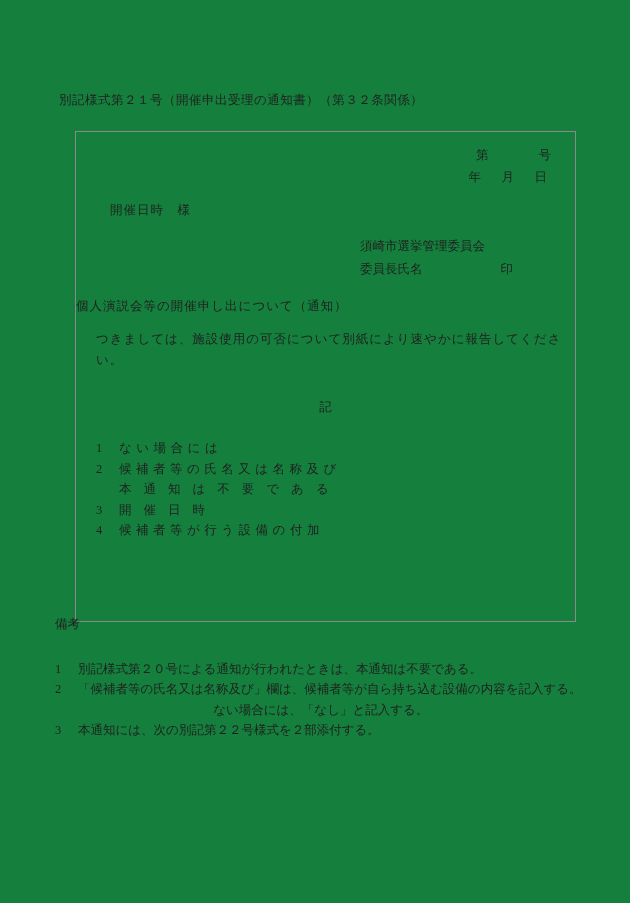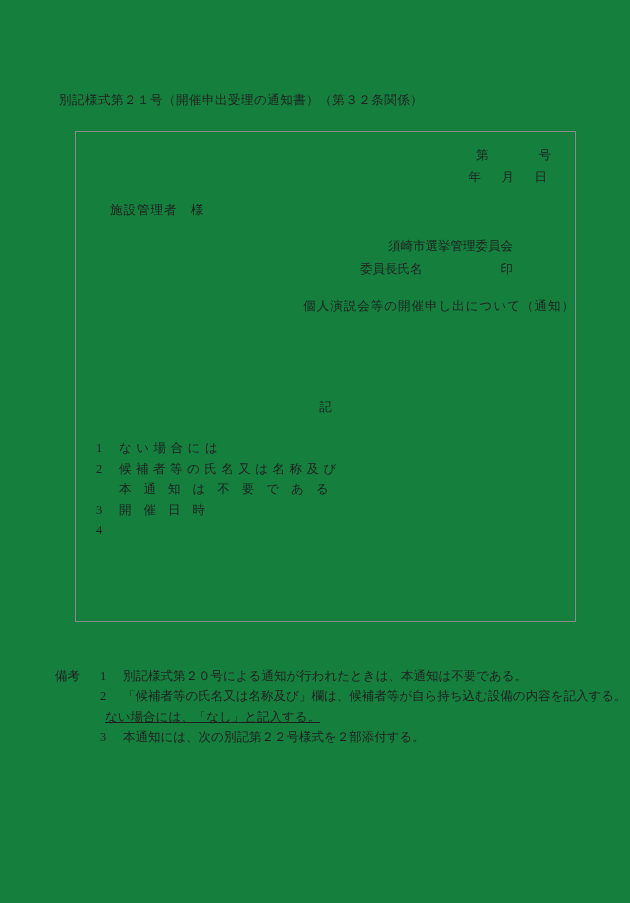--- a/index.html
+++ b/index.html
@@ -48,33 +48,32 @@
     top: 70px;
     white-space: nowrap;
     letter-spacing: 1px;
   }
 
   .sender {
     left: 284px;
     top: 103px;
     width: 153px;
     line-height: 23px;
-    text-align: right;
   }
   .sender-line2 {
     display: flex;
     justify-content: space-between;
     gap: 16px;
   }
 
   .subject {
     left: 0;
     right: 0;
     top: 166px;
-    text-align: right;
+    text-align: left;
     letter-spacing: 1px;
     white-space: nowrap;
   }
 
   .body-text {
     left: 4px;
     top: 197px;
     width: 484px;
     line-height: 21px;
     letter-spacing: 1px;
@@ -96,63 +95,65 @@
   .record-row { display: flex; }
   .record-row .num {
     width: 23px;
     flex: 0 0 23px;
   }
   .ls-mid  { letter-spacing: 4.5px; white-space: nowrap; }
   .ls-wide { letter-spacing: 12px;  white-space: nowrap; }
 
   .remarks {
     left: 55px;
-    top: 666px;
+    top: 614px;
     line-height: 20.3px;
     display: flex;
+    flex-direction: column;
   }
   .remarks-label {
     width: 45px;
     flex: 0 0 45px;
   }
   .remark-row { display: flex; }
   .remark-row .num {
     width: 23px;
     flex: 0 0 23px;
   }
-  .remark-cont { margin-left: 5px; text-decoration: underline; }
-  .nowrap { white-space: nowrap; }
+  .remark-cont { margin-left: 5px; }
+  .nowrap { white-space: nowrap; text-align: center; }
 </style>
 </head>
 <body>
 
 <div class="page">
 
   <div class="abs form-label">別記様式第２１号（開催申出受理の通知書）（第３２条関係）</div>
 
   <div class="abs notice-box">
 
     <div class="abs doc-head">
       <div>第　　　　号</div>
       <div class="date-line">年　月　日</div>
     </div>
 
-    <div class="abs addressee">施設管理者　様</div>
+    <div class="abs addressee">開催日時　様</div>
 
     <div class="abs sender">
       <div>須崎市選挙管理委員会</div>
       <div class="sender-line2">
         <span>委員長氏名</span>
         <span>印</span>
       </div>
     </div>
 
     <div class="abs subject">個人演説会等の開催申し出について（通知）</div>
 
     <div class="abs body-text">
+      <div class="indent">つきましては、施設使用の可否について別紙により速やかに報告してください。</div>
     </div>
 
     <div class="abs record-label">記</div>
 
     <div class="abs record-list">
       <div class="record-row">
         <span class="num">1</span>
         <span class="ls-mid">ない場合には</span>
       </div>
       <div class="record-row">
@@ -162,20 +163,21 @@
       <div class="record-row">
         <span class="num"></span>
         <span class="ls-wide">本通知は不要である</span>
       </div>
       <div class="record-row">
         <span class="num">3</span>
         <span class="ls-wide">開催日時</span>
       </div>
       <div class="record-row">
         <span class="num">4</span>
+        <span class="ls-mid">候補者等が行う設備の付加</span>
       </div>
     </div>
 
   </div>
 
   <div class="abs remarks">
     <div class="remarks-label">備考</div>
     <div class="remarks-body">
       <div class="remark-row">
         <span class="num">1</span>

